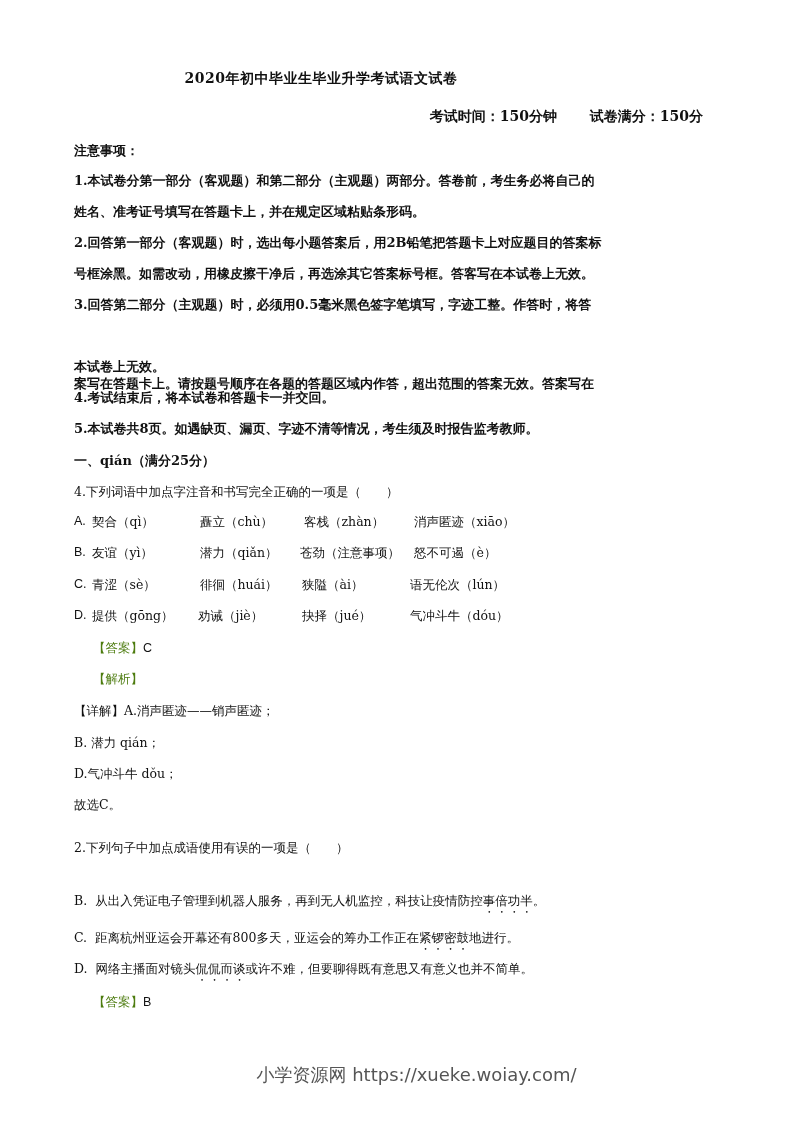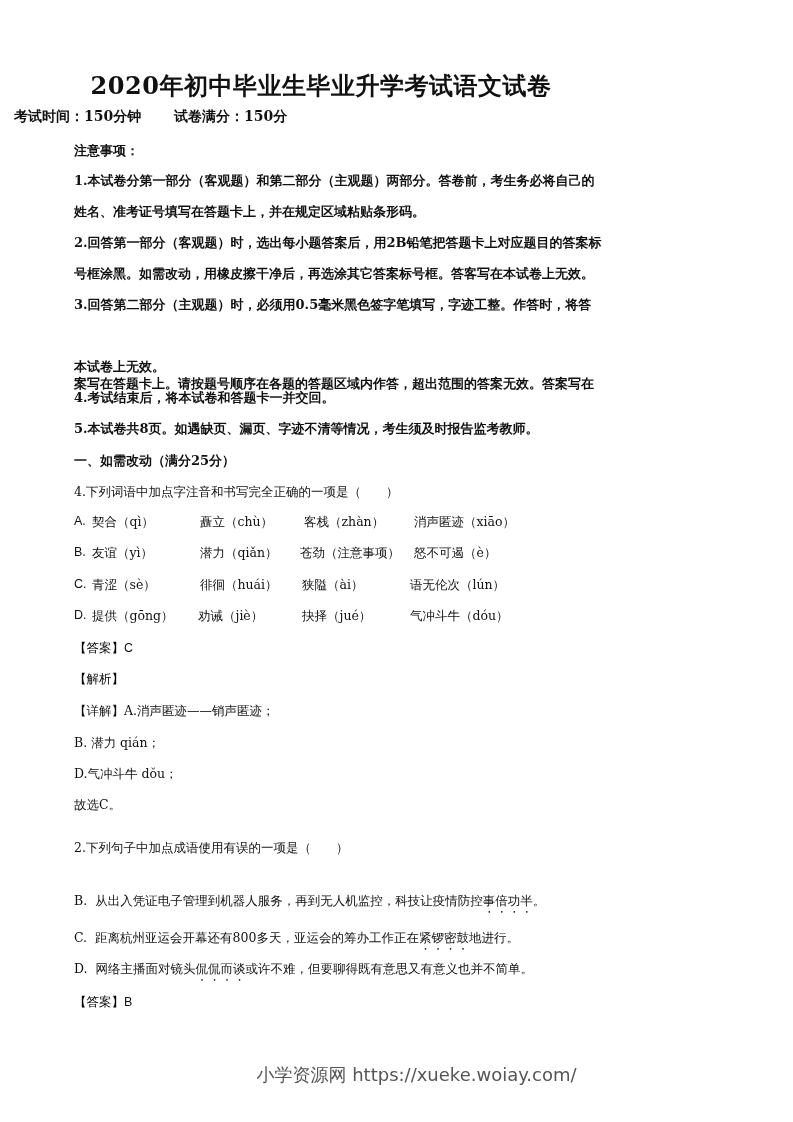--- a/index.html
+++ b/index.html
@@ -1,30 +1,30 @@
 <!DOCTYPE html>
 <html><head>
   <meta charset="utf-8">
   <style>
     html, body { margin: 0; padding: 0; background: #ffffff; }
     body { width: 793px; height: 1122px; position: relative; overflow: hidden;
       font-family: "DejaVu Serif", serif; color: #111; }
     .page { position: absolute; left: 0; top: 0; width: 793px; height: 1122px; }
     .title { position: absolute; top: 70px; left: 0; width: 642px; text-align: center;
-      font-size: 24px; font-weight: bold; letter-spacing: 0.5px; }
-    .subtitle { position: absolute; top: 108px; left: 0; width: 701px; text-align: left;
-      font-size: 14px; font-weight: bold; }
+      font-size: 14px; font-weight: bold; letter-spacing: 0.5px; }
+    .subtitle { position: absolute; top: 108px; left: 0; width: 701px; text-align: right;
+      font-size: 14px; font-weight: bold; padding-left: 16px; }
     .subtitle span { margin: 0 14px; }
     .nline { position: absolute; left: 74px; font-size: 13px; font-weight: bold; white-space: nowrap; }
     .q { position: absolute; left: 74px; font-size: 12.5px; white-space: nowrap; }
     .opt-row { position: absolute; left: 74px; font-size: 12.5px; white-space: nowrap; }
     .opt-row .lbl { position: absolute; left: 0; font-family: "Liberation Sans", sans-serif; }
     .opt-row .c { position: absolute; }
     .dot { text-emphasis: dot; -webkit-text-emphasis: dot; text-emphasis-position: under; -webkit-text-emphasis-position: under; }
-    .ans-label { color: #000000; }
+    .ans-label { color: #4d7c0f; margin-left: 19px; }
     .ans-val { font-family: "Liberation Sans", sans-serif; color: #111; }
     .footer { position: absolute; top: 1063px; left: 0; width: 793px; text-align: center;
       font-family: "DejaVu Sans", sans-serif; font-size: 18px; color: #555; margin-left: 20px; }
   </style>
 </head>
 <body>
 
 <div class="page">
 
   <div class="title">2020年初中毕业生毕业升学考试语文试卷</div>
@@ -36,21 +36,21 @@
   <div class="nline" style="top:142px;">注意事项：</div>
   <div class="nline" style="top:172px;">1.本试卷分第一部分（客观题）和第二部分（主观题）两部分。答卷前，考生务必将自己的</div>
   <div class="nline" style="top:203px;">姓名、准考证号填写在答题卡上，并在规定区域粘贴条形码。</div>
   <div class="nline" style="top:234px;">2.回答第一部分（客观题）时，选出每小题答案后，用2B铅笔把答题卡上对应题目的答案标</div>
   <div class="nline" style="top:265px;">号框涂黑。如需改动，用橡皮擦干净后，再选涂其它答案标号框。答客写在本试卷上无效。</div>
   <div class="nline" style="top:296px;">3.回答第二部分（主观题）时，必须用0.5毫米黑色签字笔填写，字迹工整。作答时，将答</div>
   <div class="nline" style="top:327px;margin-top:48px;">案写在答题卡上。请按题号顺序在各题的答题区域内作答，超出范围的答案无效。答案写在</div>
   <div class="nline" style="top:358px;">本试卷上无效。</div>
   <div class="nline" style="top:389px;">4.考试结束后，将本试卷和答题卡一并交回。</div>
   <div class="nline" style="top:420px;">5.本试卷共8页。如遇缺页、漏页、字迹不清等情况，考生须及时报告监考教师。</div>
-  <div class="nline" style="top:452px;">一、如需改动（满分25分）</div>
+  <div class="nline" style="top:452px;">一、qián（满分25分）</div>
 
   <div class="q" style="top:484px;">4.下列词语中加点字注音和书写完全正确的一项是（　　）</div>
 
   <div class="opt-row" style="top:514px;">
     <span class="lbl">A.</span>
     <span class="c" style="left:18px">契合（qì）</span>
     <span class="c" style="left:126px">矗立（chù）</span>
     <span class="c" style="left:230px">客栈（zhàn）</span>
     <span class="c" style="left:340px">消声匿迹（xiāo）</span>
   </div>

